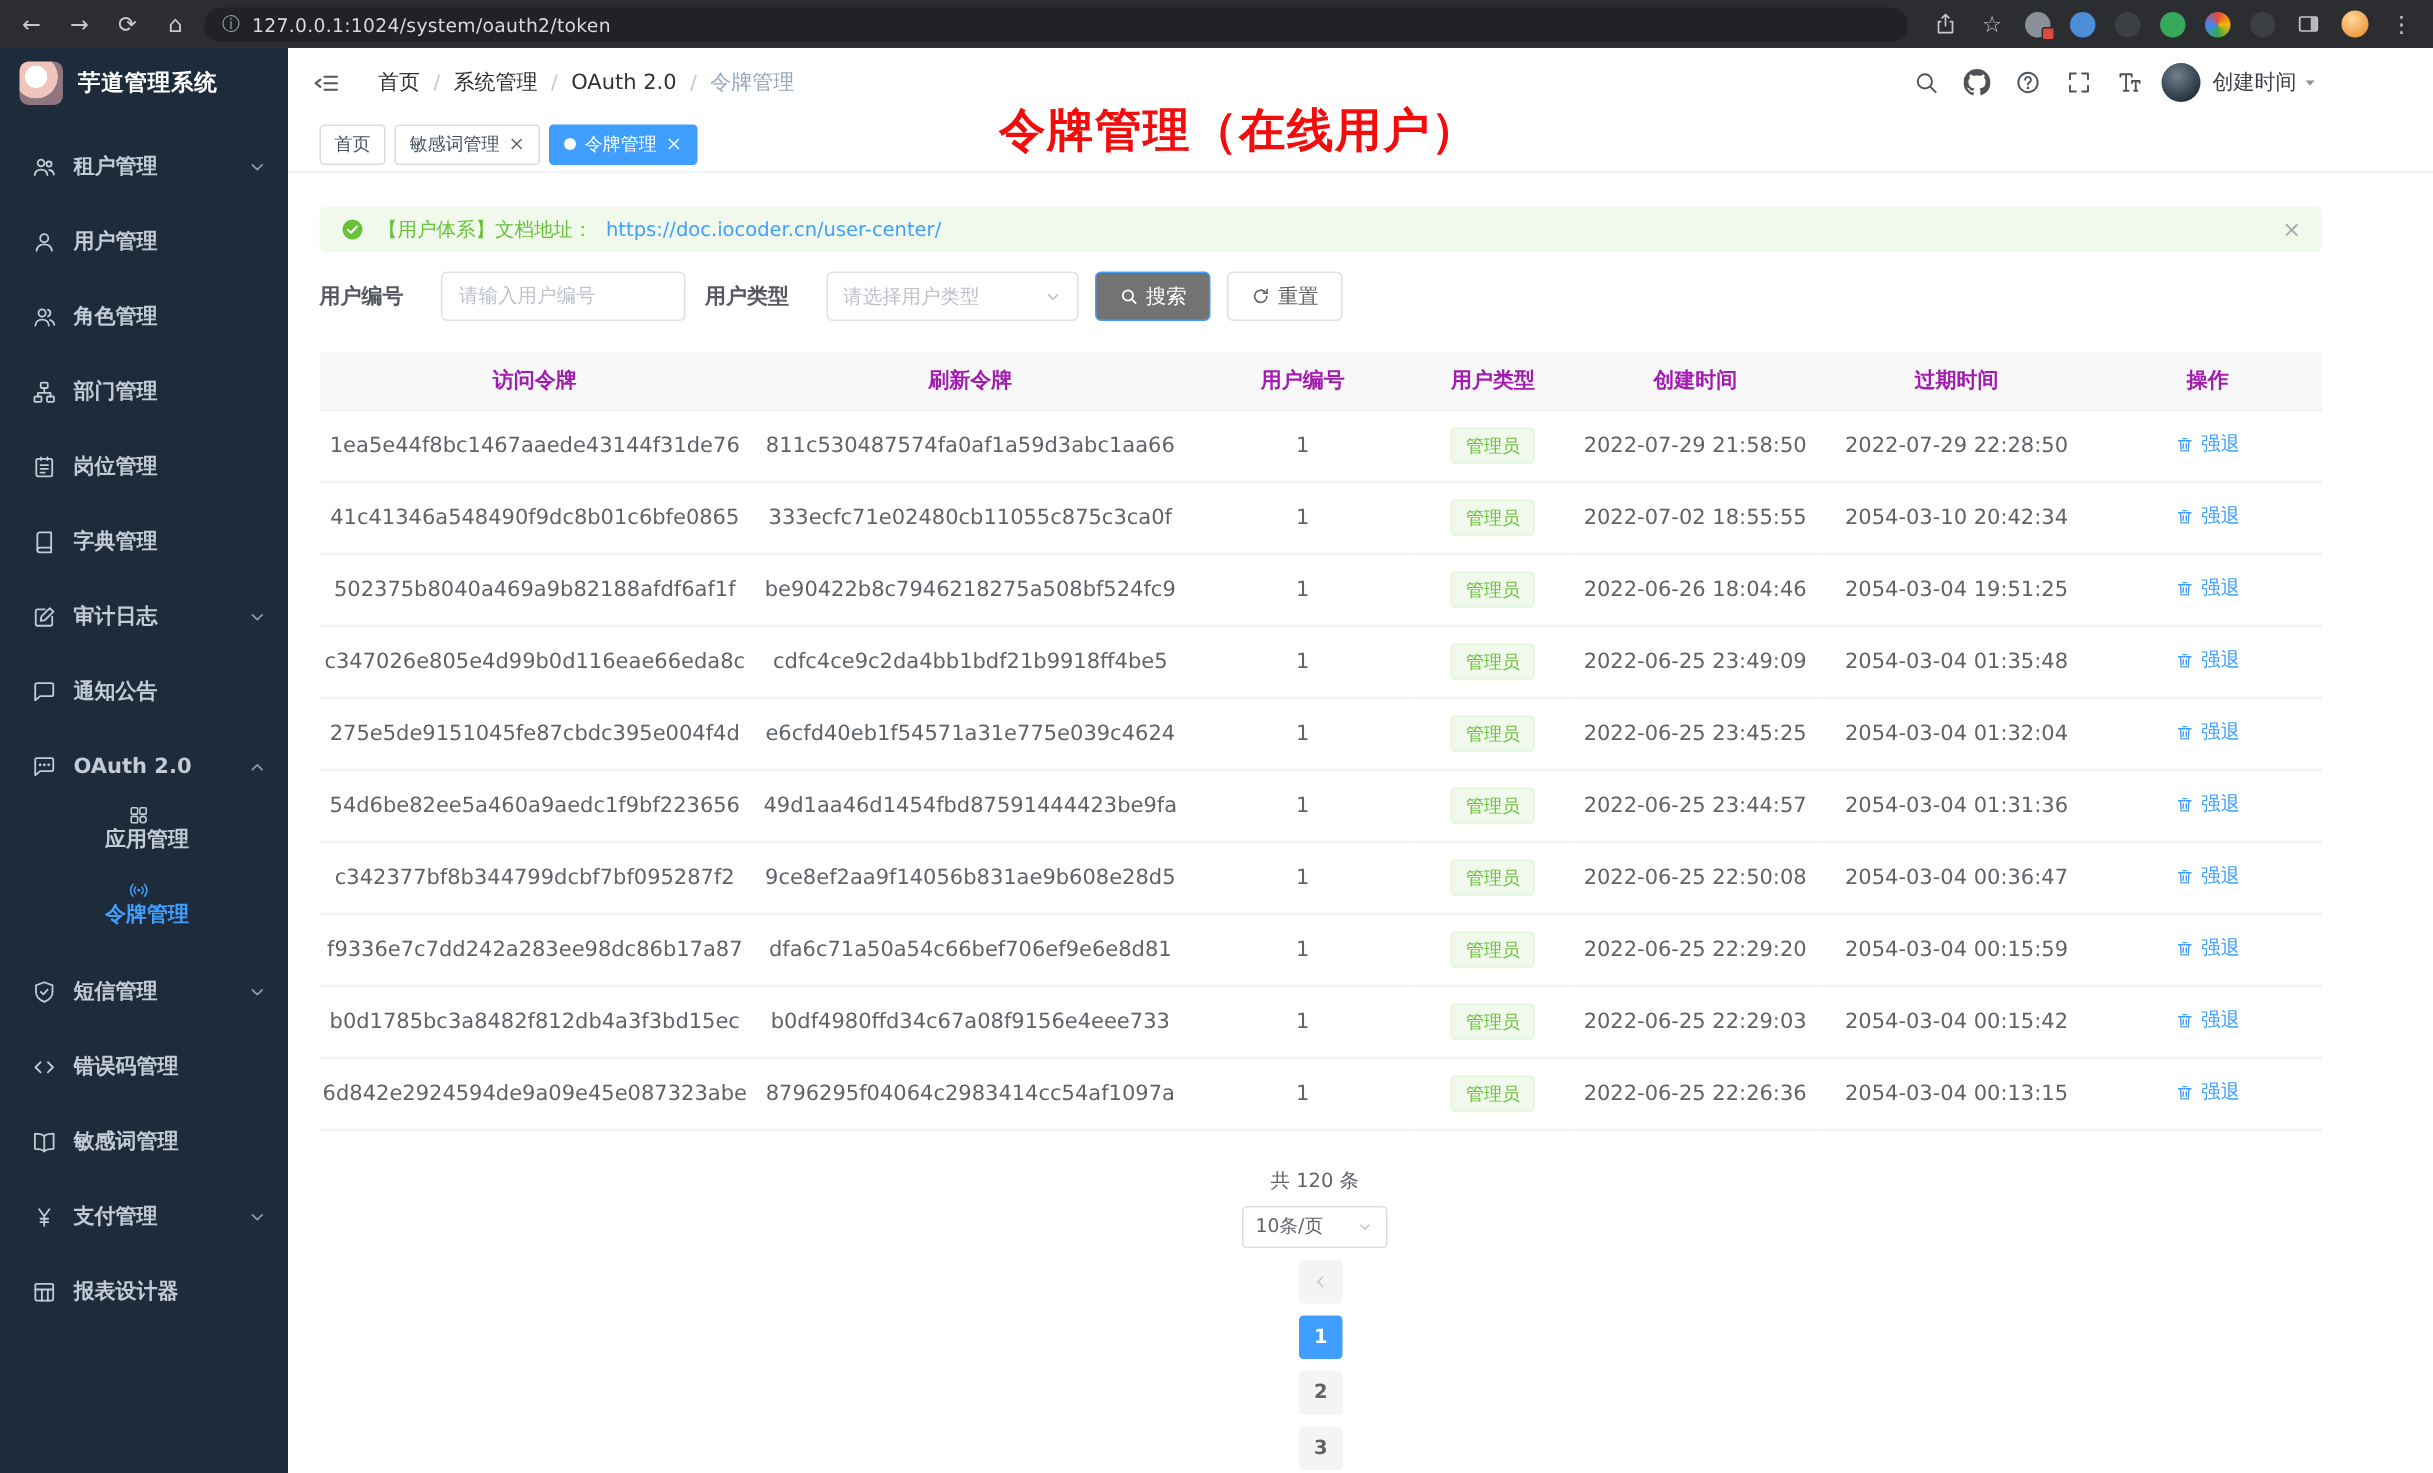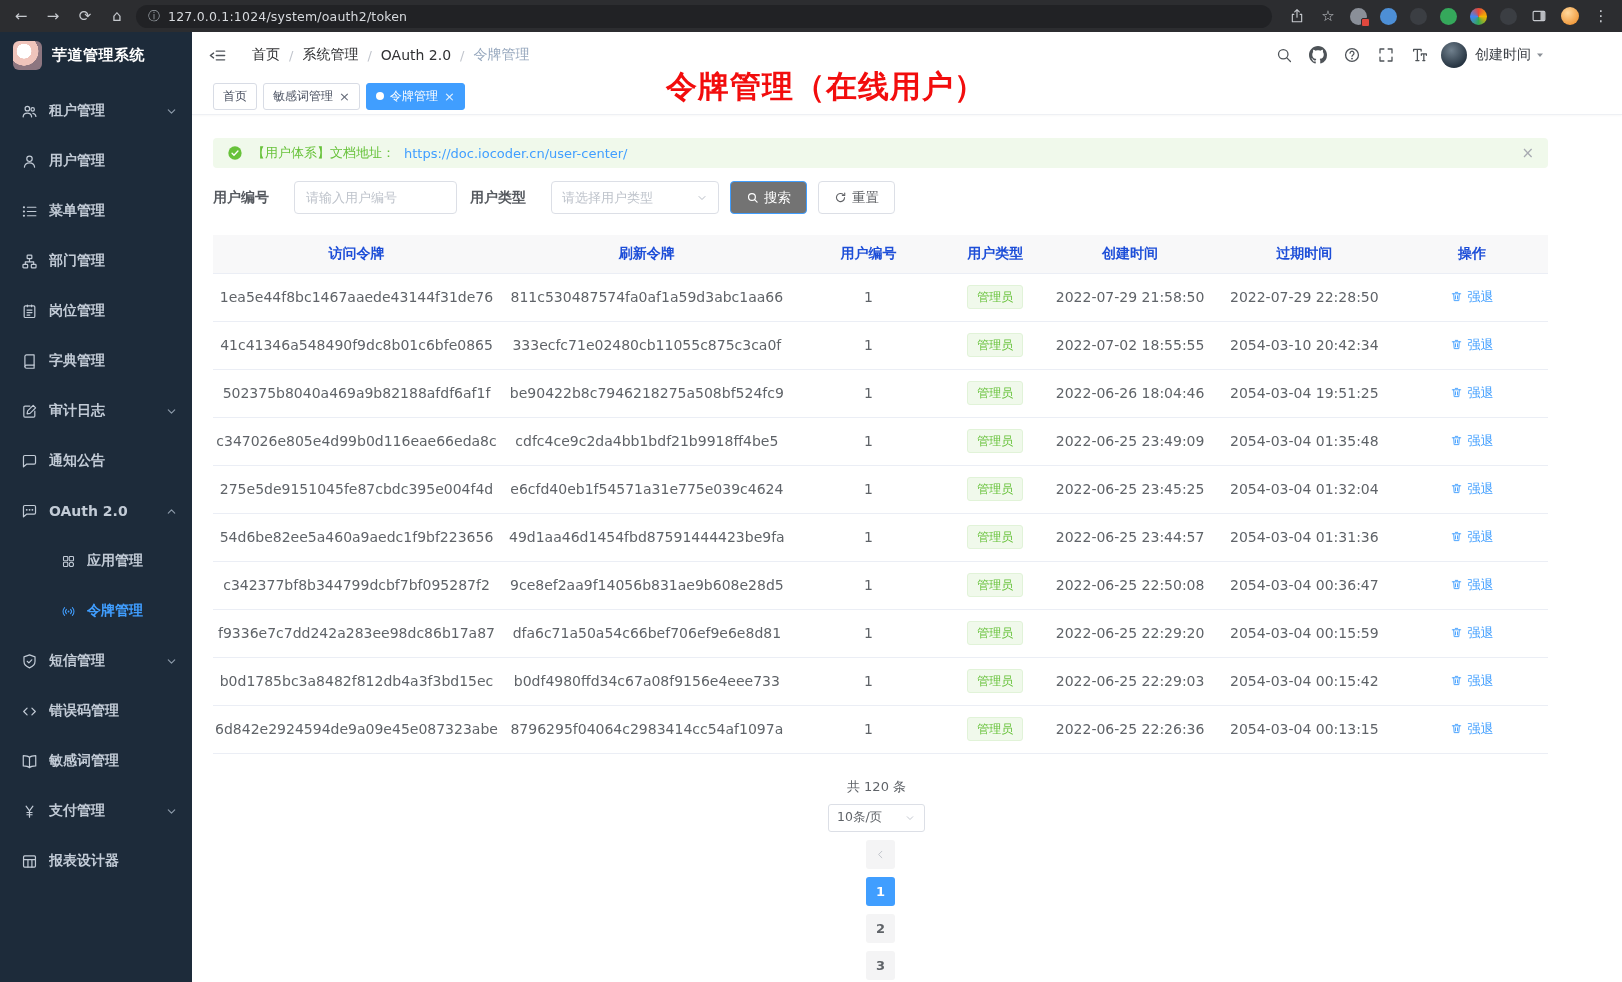--- a/index.html
+++ b/index.html
@@ -25,21 +25,21 @@
   .logo-row { height:46px; display:flex; align-items:center; gap:10px; padding-left:13px; cursor:pointer; }
   .logo-img { width:29px; height:29px; border-radius:6px; flex:0 0 auto;
     background:radial-gradient(circle at 38% 35%, #ffffff 0 28%, #efc4bb 29% 55%, #8d7680 56% 100%); }
   .logo-title { color:#fff; font-size:15px; font-weight:700; letter-spacing:.5px; white-space:nowrap; }
   .menu { margin-top:8px; }
   .menu-item { height:50px; display:flex; align-items:center; color:#c2cbd6; font-size:14px; padding:0 15px 0 21px; cursor:pointer; white-space:nowrap; }
   .menu-item .ico { margin-right:11px; flex:0 0 auto; }
   .mi-label { flex:1; overflow:hidden;font-weight:bold; }
   .chev { color:#8b99a8; display:inline-flex; }
   .chev.up svg { transform:rotate(180deg); }
-  .menu-item.sub { padding-left:61px; }
+  .menu-item.sub { padding-left:19px;flex-direction:column; }
   .menu-item.active { color:#409eff; }
 
   
   .main { position:absolute; left:192px; top:32px; right:0; bottom:0; background:#fff; overflow:hidden; }
   .app-header { height:46px; display:flex; align-items:center; padding:0 76px 0 16px; }
   .fold { cursor:pointer; }
   .crumbs { display:flex; align-items:center; gap:9px; margin-left:25px; font-size:14px; }
   .crumb { color:#303133; font-weight:500; cursor:pointer; }
   .crumb.last { color:#97a8be; font-weight:400; cursor:default; }
   .sep { color:#c0c4cc; font-size:13px; }
@@ -73,21 +73,21 @@
   .f-input { width:163px; height:33px; border:1px solid #dcdfe6; border-radius:4px; padding:0 11px;
     font-size:13px; color:#606266; outline:none; font-family:inherit; }
   .f-input::placeholder { color:#bec3cb; }
   .f-select { width:168px; height:33px; border:1px solid #dcdfe6; border-radius:4px; display:flex; align-items:center;
     justify-content:space-between; padding:0 10px; font-size:13px; color:#bec3cb; cursor:pointer; background:#fff; }
   .btn { height:33px; padding:0 15px; border-radius:4px; font-size:13.5px; display:inline-flex; align-items:center; gap:5px;
     cursor:pointer; border:1px solid #dcdfe6; background:#fff; color:#606266; font-family:inherit; margin-left:11px; }
   .btn.primary { background:#737373; border-color:#409eff; color:#fff; }
 
   .data-table { width:100%; border-collapse:collapse; margin-top:21px; table-layout:fixed; }
-  .data-table th { height:38px; font-size:14px; font-weight:700; color:#1d4ed8; background:#f8f8f9;
+  .data-table th { height:38px; font-size:14px; font-weight:700; color:#a21caf; background:#f8f8f9;
     border-bottom:1px solid #ebeef5; text-align:center; white-space:nowrap; }
   .data-table td { height:48px; font-size:14px; color:#5f6368; border-bottom:1px solid #ebeef5;
     text-align:center; white-space:nowrap; overflow:hidden; }
   .tag-success { background:#f0f9eb; border:1px solid #e1f3d8; color:#67c23a; font-size:12px; border-radius:3px;
     padding:2px 9px; display:inline-block; line-height:18px; }
   .op-link { color:#409eff; font-size:13px; display:inline-flex; align-items:center; gap:4px; cursor:pointer; text-decoration:none; }
 
   .pagination { display:flex; align-items:center; justify-content:flex-end; margin-top:24px; gap:8px;
     font-size:13px; color:#5f6368;flex-direction:column; }
   .pg-total { margin-right:8px; }
@@ -174,25 +174,26 @@
           <svg viewBox="0 0 24 24" width="17" height="17" fill="none" stroke="currentColor" stroke-width="1.7" stroke-linecap="round" stroke-linejoin="round">
             <circle cx="12" cy="8.2" r="3.8"></circle>
             <path d="M4.8 20c.5-4 3.4-6 7.2-6s6.7 2 7.2 6"></path>
           </svg>
         </span>
         <span class="mi-label">用户管理</span>
       </div>
       <div class="menu-item">
         <span class="ico">
           <svg viewBox="0 0 24 24" width="17" height="17" fill="none" stroke="currentColor" stroke-width="1.7" stroke-linecap="round" stroke-linejoin="round">
-            <path d="M9 6h12M9 12h12M9 18h12"></path>
-            <path d="M4 6h.3M4 12h.3M4 18h.3" stroke-width="2.8"></path>
-          </svg>
-        </span>
-        <span class="mi-label">菜单管理</span>
+            <circle cx="10" cy="8" r="3.4"></circle>
+            <path d="M3.6 19.8c.4-3.6 3-5.5 6.4-5.5s6 1.9 6.4 5.5"></path>
+            <path d="M15.5 4.8a3.4 3.4 0 0 1 0 6.4M17.5 14.6c2.3.6 3.6 2.3 3.9 4.6"></path>
+          </svg>
+        </span>
+        <span class="mi-label">角色管理</span>
       </div>
       <div class="menu-item">
         <span class="ico">
           <svg viewBox="0 0 24 24" width="17" height="17" fill="none" stroke="currentColor" stroke-width="1.7" stroke-linecap="round" stroke-linejoin="round">
             <rect x="8.7" y="3" width="6.6" height="5" rx="1"></rect>
             <rect x="2.8" y="16" width="6.6" height="5" rx="1"></rect>
             <rect x="14.6" y="16" width="6.6" height="5" rx="1"></rect>
             <path d="M12 8v4.5M6.1 16v-3.5h11.8V16"></path>
           </svg>
         </span>

